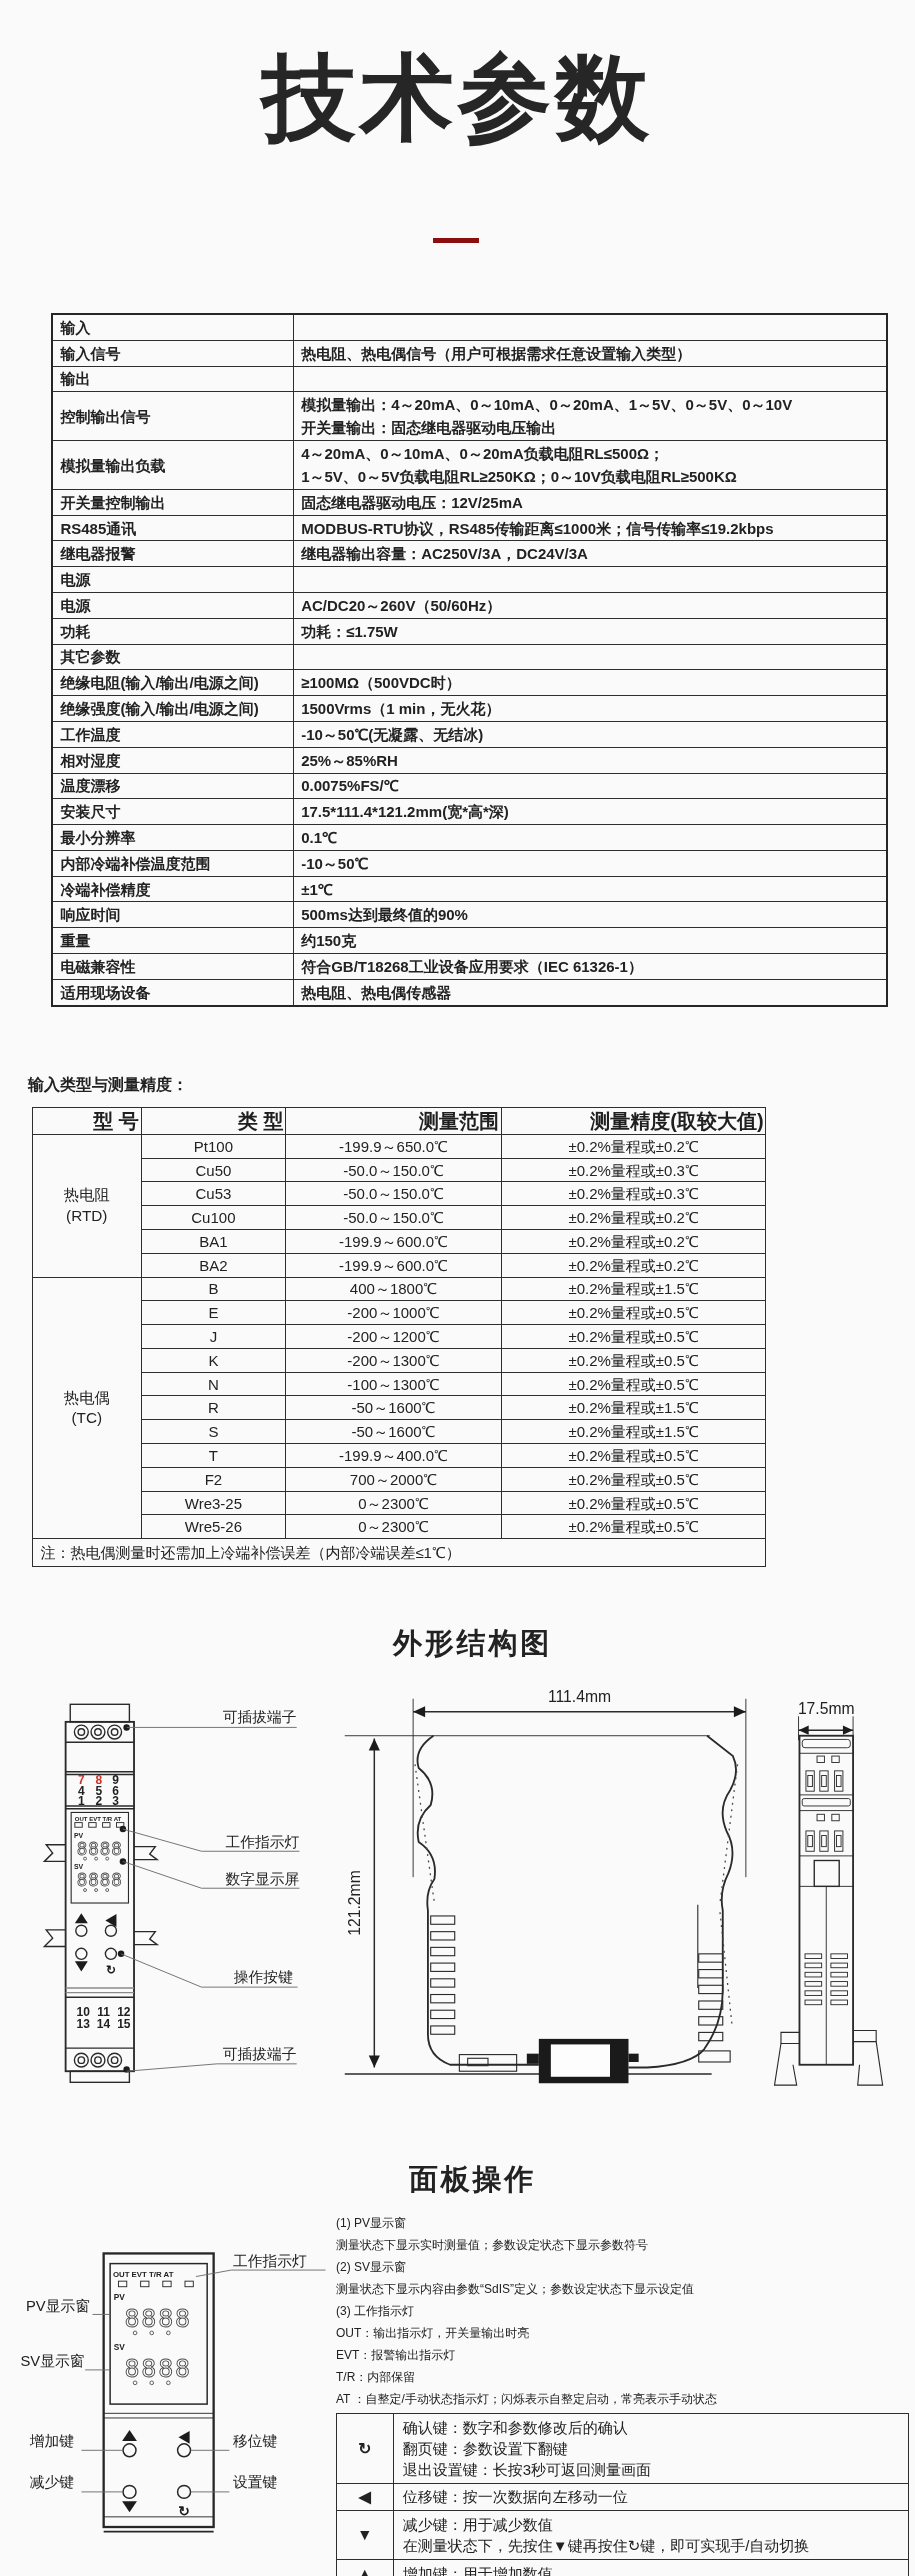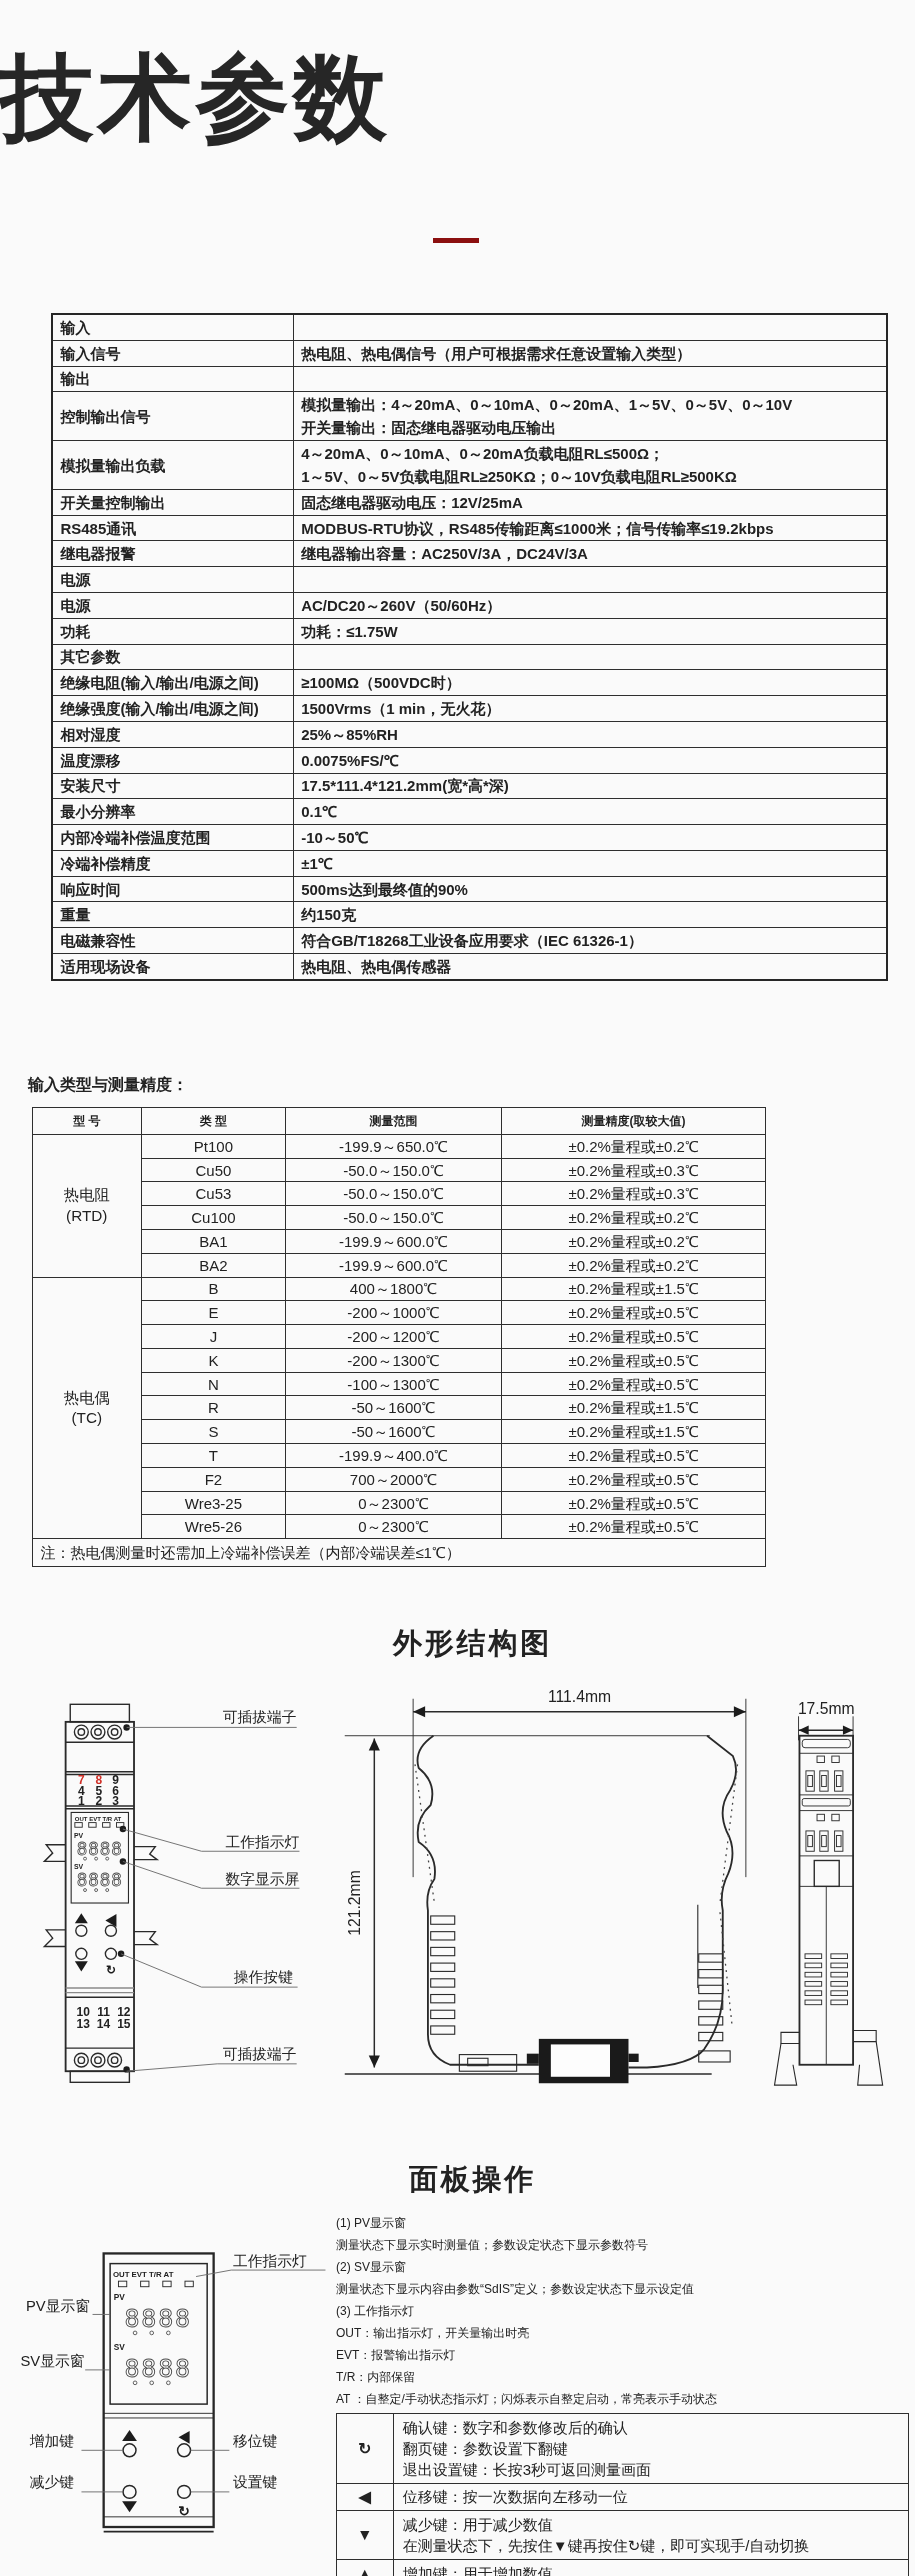--- a/index.html
+++ b/index.html
@@ -1,33 +1,33 @@
 <!DOCTYPE html>
 <html style="font-size:15px"><head>
 <meta charset="utf-8">
 <style>
   html,body{margin:0;padding:0;}
   .page{position:relative;width:915px;height:2576px;overflow:hidden;background:#fafafa;
         font-family:"Liberation Sans",sans-serif;color:#1f1f1f;}
-  .big-title{position:absolute;top:35px;left:0;width:100%;text-align:left;
+  .big-title{position:absolute;top:35px;left:0;width:100%;text-align:center;
         font-size:94px;font-weight:900;letter-spacing:3.7px;color:#262626;}
   .red-line{position:absolute;top:238px;left:433px;width:46px;height:4.6px;background:#8b0f0f;}
 
   
   table.spec{position:absolute;top:313px;left:51px;width:837px;border-collapse:collapse;
         table-layout:fixed;border:2.3px solid #262626;font-weight:bold;}
   table.spec td{border:1.4px solid #2e2e2e;font-size:15px;line-height:23px;padding:0.9px 7.4px;
         vertical-align:middle;color:#222;}
   table.spec td.k{width:225px;white-space:nowrap;overflow:hidden;}
 
   
   .acc-label{position:absolute;top:1075px;left:28px;font-size:16px;font-weight:bold;color:#222;}
   table.acc{position:absolute;top:1107px;left:32px;width:715px;border-collapse:collapse;
         table-layout:fixed;border:1.8px solid #262626;text-align:center;}
-  table.acc th{border:1.4px solid #2e2e2e;font-size:12px;font-weight:bold;padding:2.8px 1.8px;line-height:20.3px;}
+  table.acc th{border:1.4px solid #2e2e2e;font-size:20px;font-weight:bold;padding:2.8px 1.8px;line-height:20.3px;text-align:right;}
   table.acc td{border:1.1px solid #2e2e2e;font-size:15px;padding:0.9px 1.8px;line-height:21px;color:#222;}
   table.acc td.grp{font-size:15.3px;line-height:20.3px;}
   table.acc td.note{text-align:left;padding:2.8px 7.4px;font-size:15px;}
   .cw0{width:104px}.cw1{width:140px}.cw2{width:211px}.cw3{width:260px}
 
   .sec-title{position:absolute;left:15px;width:100%;text-align:center;font-weight:900;
         font-size:29px;color:#222;letter-spacing:2.8px;}
 
   svg text{font-family:"Liberation Sans",sans-serif;}
   .lbl{font-size:16px;fill:#222;}
@@ -100,20 +100,24 @@
           <td class="k">其它参数</td>
           <td></td>
         </tr>
         <tr>
           <td class="k">绝缘电阻(输入/输出/电源之间)</td>
           <td>≥100MΩ（500VDC时）</td>
         </tr>
         <tr>
           <td class="k">绝缘强度(输入/输出/电源之间)</td>
           <td>1500Vrms（1 min，无火花）</td>
+        </tr>
+        <tr>
+          <td class="k">工作温度</td>
+          <td>-10～50℃(无凝露、无结冰)</td>
         </tr>
         <tr>
           <td class="k">相对湿度</td>
           <td>25%～85%RH</td>
         </tr>
         <tr>
           <td class="k">温度漂移</td>
           <td>0.0075%FS/℃</td>
         </tr>
         <tr>

